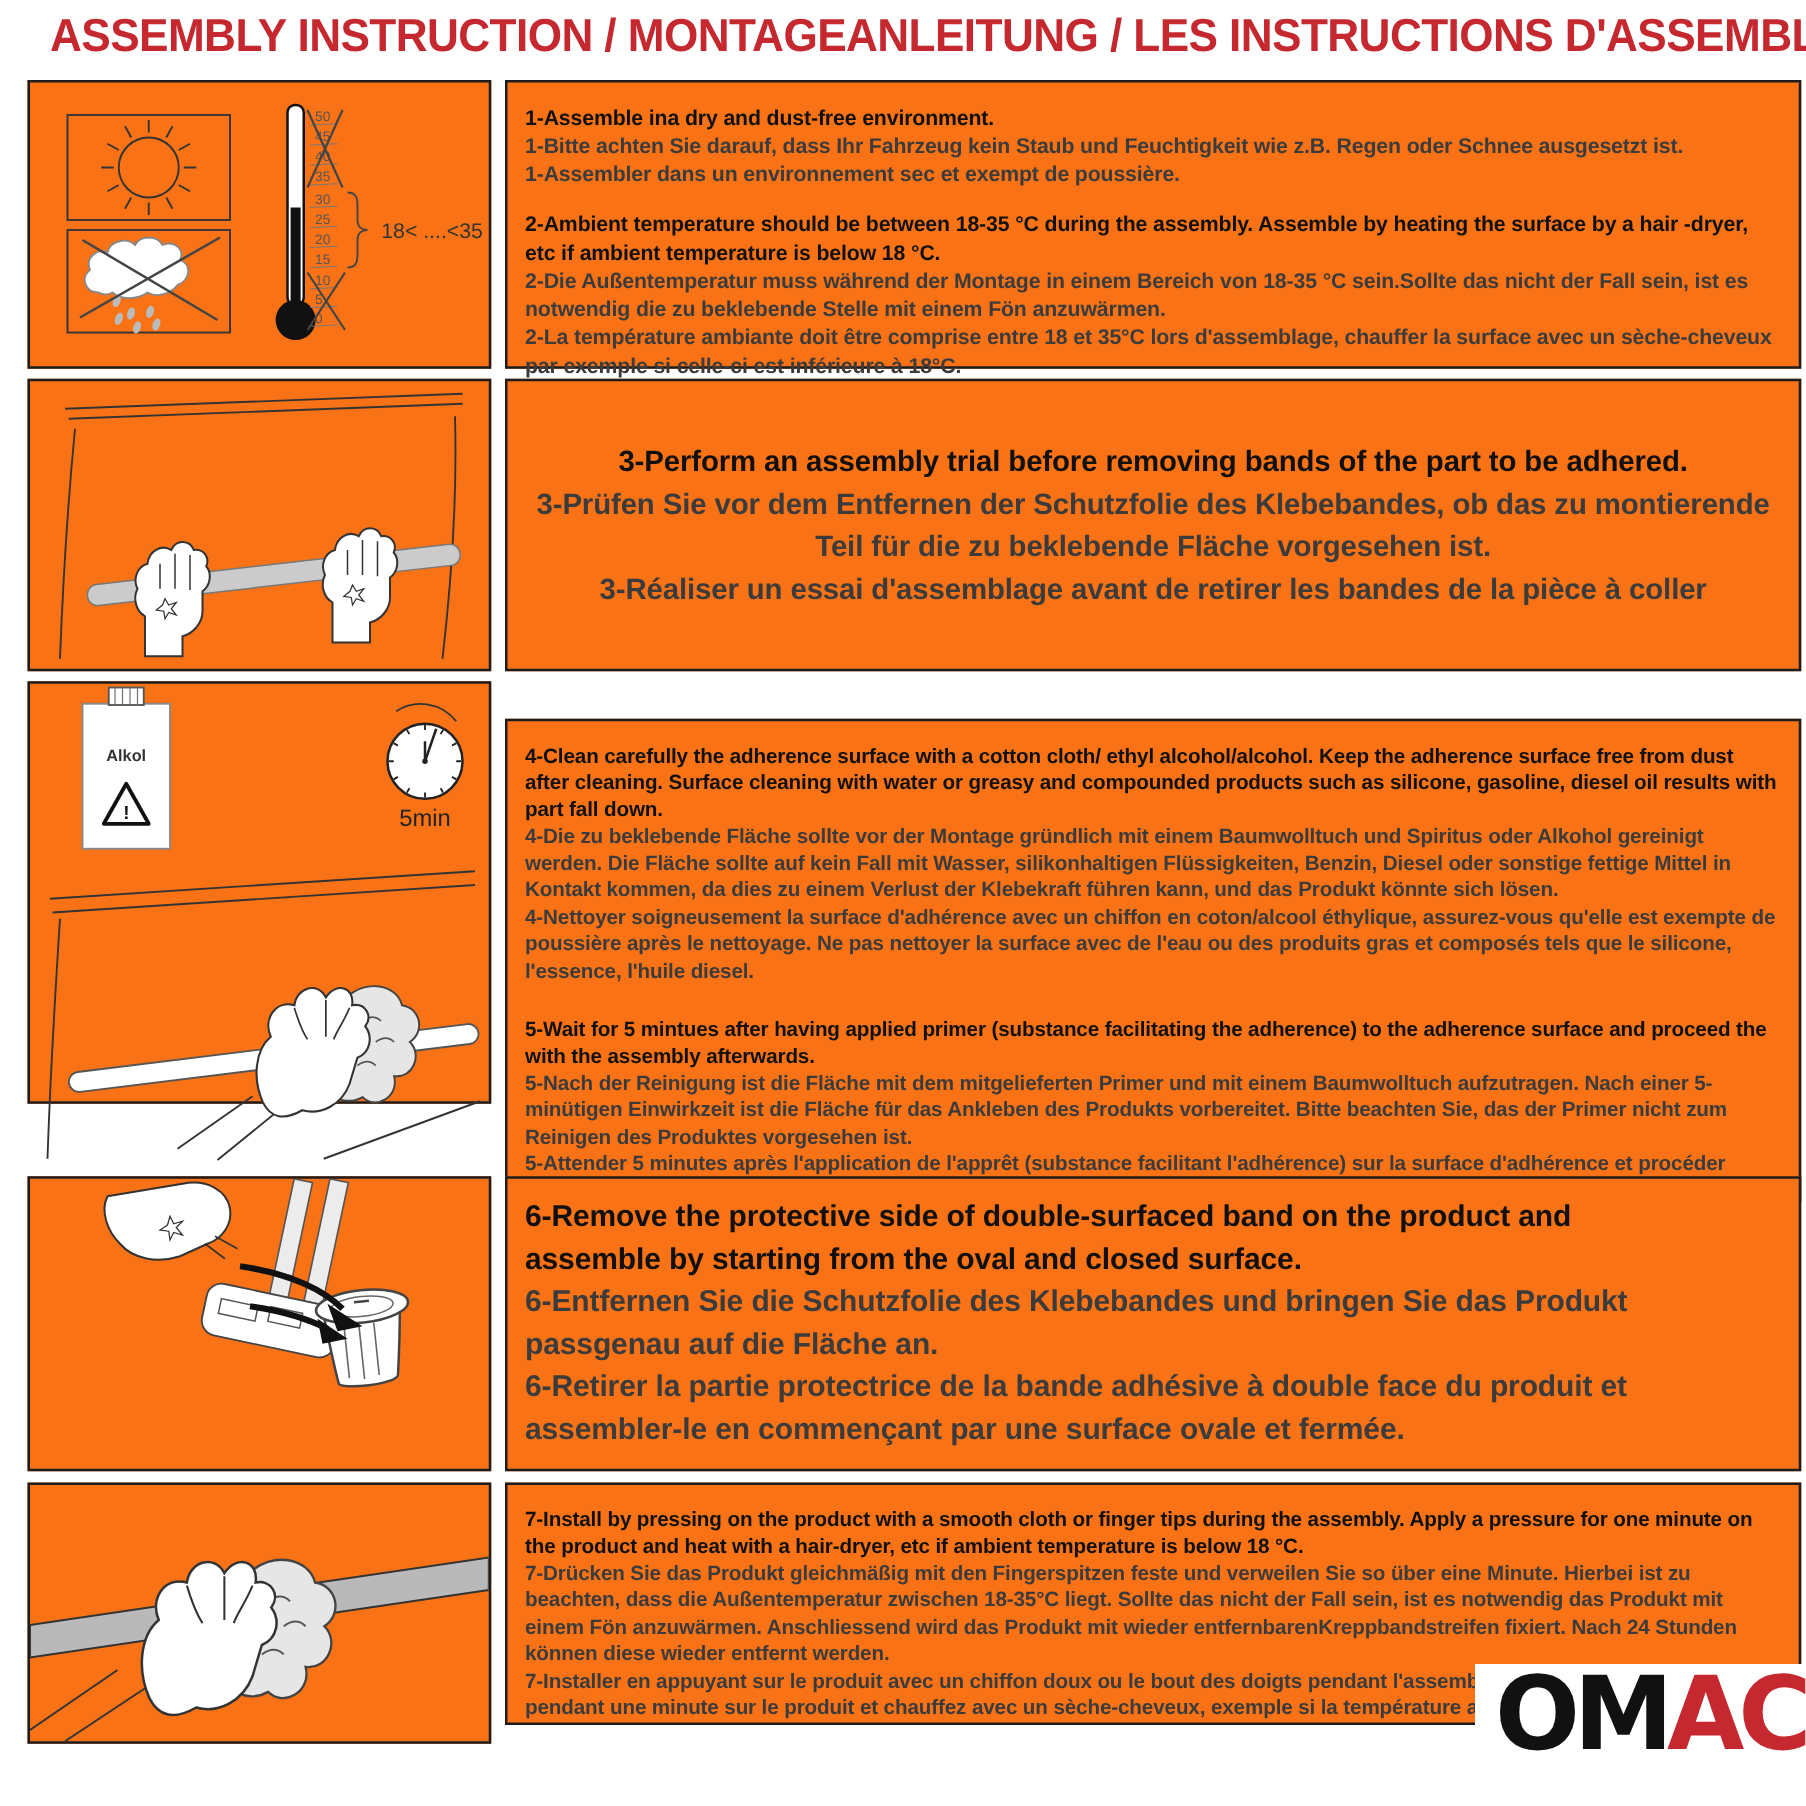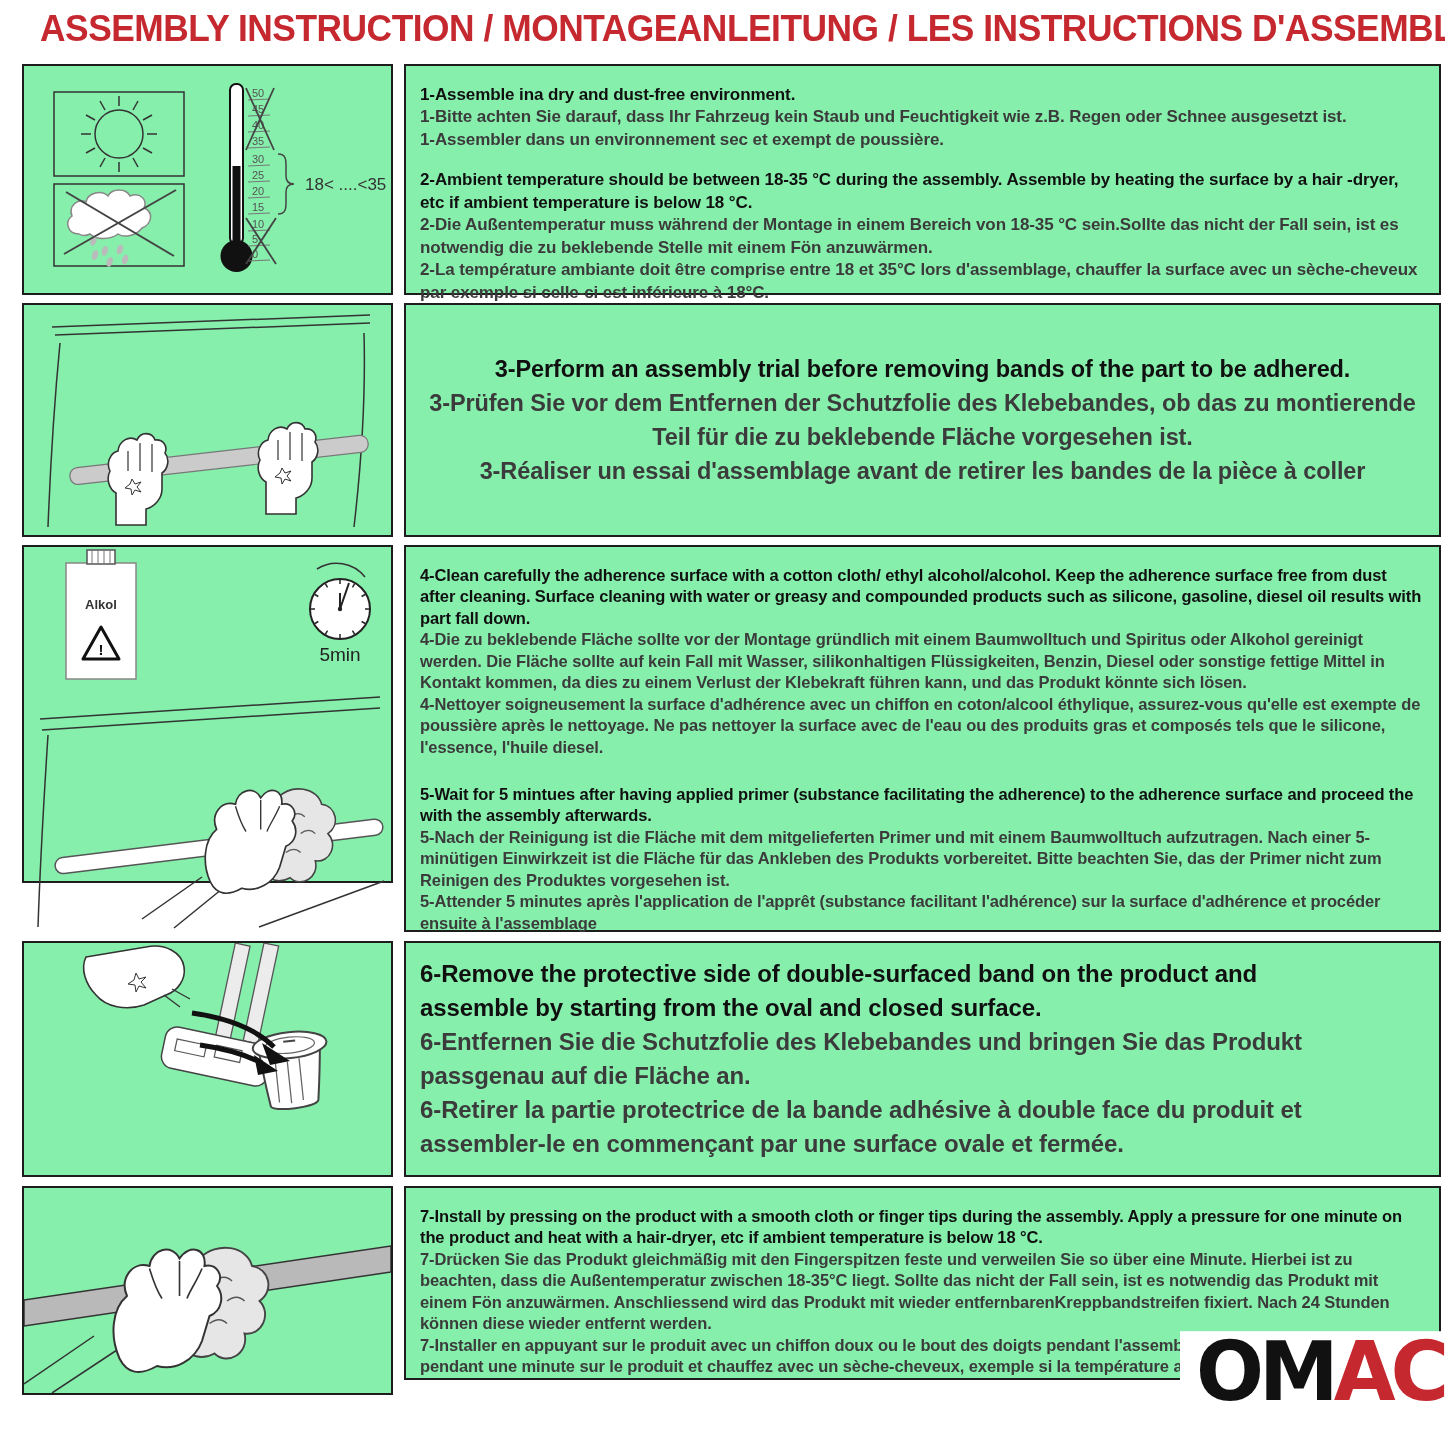--- a/index.html
+++ b/index.html
@@ -1,21 +1,21 @@
 <!DOCTYPE html>
 <html><head>
 <meta charset="utf-8">
 <style>
   html,body{margin:0;padding:0;background:#ffffff;}
   .page{position:relative;width:1445px;height:1445px;background:#fff;overflow:hidden;
         font-family:"Liberation Sans",sans-serif;}
   .title{position:absolute;left:40px;top:8px;margin:0;color:#c5292f;font-size:37px;
          font-weight:800;letter-spacing:-0.5px;white-space:nowrap;transform:scaleX(0.955);
          transform-origin:left center;}
-  .box{position:absolute;background:#86efac;border:2px solid #1d1d1d;box-sizing:border-box;}
+  .box{position:absolute;background:#f97316;border:2px solid #1d1d1d;box-sizing:border-box;}
   .illus{left:22px;width:371px;}
   .textbox{left:404px;width:1037px;padding:18px 14px;}
   .textbox p{margin:0;color:#3b3b3b;letter-spacing:-0.1px;font-weight:bold;}
   .textbox p.en{color:#101010;font-weight:bold;}
   .fs17 p{font-size:17px;line-height:1.32;}
   .fs165 p{font-size:16.5px;line-height:1.3;}
   .fs23 p{font-size:23.5px;line-height:1.45;text-align:center;}
   .fs22 p{font-size:24px;line-height:1.42;}
   .vcenter{display:flex;flex-direction:column;justify-content:center;}
   .gap18{height:18px;} .gap26{height:26px;}
@@ -196,21 +196,21 @@
       <path d="M118,372 L178,330 M150,381 L198,342" stroke="#333" stroke-width="1.5" fill="none"></path>
       <g transform="translate(180,232) scale(1.05)">
         <path d="M70,18 C84,4 108,8 112,24 C126,26 130,44 118,52 C128,62 120,80 106,78 C110,94 92,104 82,94 C68,102 52,92 58,78 C44,74 44,56 56,52 C48,38 56,22 70,18 Z" fill="#e6e6e6" stroke="#444" stroke-width="1.5"></path>
         <path d="M82,36 q8,-6 14,0 M92,52 q8,-6 14,0 M78,70 q8,-6 14,0" fill="none" stroke="#555" stroke-width="1.2"></path>
         <path d="M6,98 C-2,80 0,58 12,48 C6,34 16,20 30,24 C32,10 48,6 54,18 C62,6 76,10 74,24 C84,22 90,32 84,40 C90,48 88,60 78,64 L72,84 C66,100 50,108 36,104 C22,112 12,110 6,98 Z" fill="#fff" stroke="#333" stroke-width="1.6"></path>
         <path d="M30,26 C33,36 36,44 40,50 M54,20 C54,32 54,40 54,48 M72,26 C68,36 62,44 60,50" fill="none" stroke="#333" stroke-width="1.3"></path>
       </g>
     </svg>
   </div>
 
-  <div class="box textbox fs165" style="top:545px;height:387px">
+  <div class="box textbox fs165" style="top:575px;height:387px">
     <p class="en">4-Clean carefully the adherence surface with a cotton cloth/ ethyl alcohol/alcohol. Keep the adherence surface free from dust after cleaning. Surface cleaning with water or greasy and compounded products such as silicone, gasoline, diesel oil results with part fall down.</p>
     <p>4-Die zu beklebende Fläche sollte vor der Montage gründlich mit einem Baumwolltuch und Spiritus oder Alkohol gereinigt werden. Die Fläche sollte auf kein Fall mit Wasser, silikonhaltigen Flüssigkeiten, Benzin, Diesel oder sonstige fettige Mittel in Kontakt kommen, da dies zu einem Verlust der Klebekraft führen kann, und das Produkt könnte sich lösen.</p>
     <p>4-Nettoyer soigneusement la surface d'adhérence avec un chiffon en coton/alcool éthylique, assurez-vous qu'elle est exempte de poussière après le nettoyage. Ne pas nettoyer la surface avec de l'eau ou des produits gras et composés tels que le silicone, l'essence, l'huile diesel.</p>
     <div class="gap26"></div>
     <p class="en">5-Wait for 5 mintues after having applied primer (substance facilitating the adherence) to the adherence surface and proceed the with the assembly afterwards.</p>
     <p>5-Nach der Reinigung ist die Fläche mit dem mitgelieferten Primer und mit einem Baumwolltuch aufzutragen. Nach einer 5-minütigen Einwirkzeit ist die Fläche für das Ankleben des Produkts vorbereitet. Bitte beachten Sie, das der Primer nicht zum Reinigen des Produktes vorgesehen ist.</p>
     <p>5-Attender 5 minutes après l'application de l'apprêt (substance facilitant l'adhérence) sur la surface d'adhérence et procéder ensuite à l'assemblage</p>
   </div>
 
   <div class="box illus" style="top:941px;height:236px">

